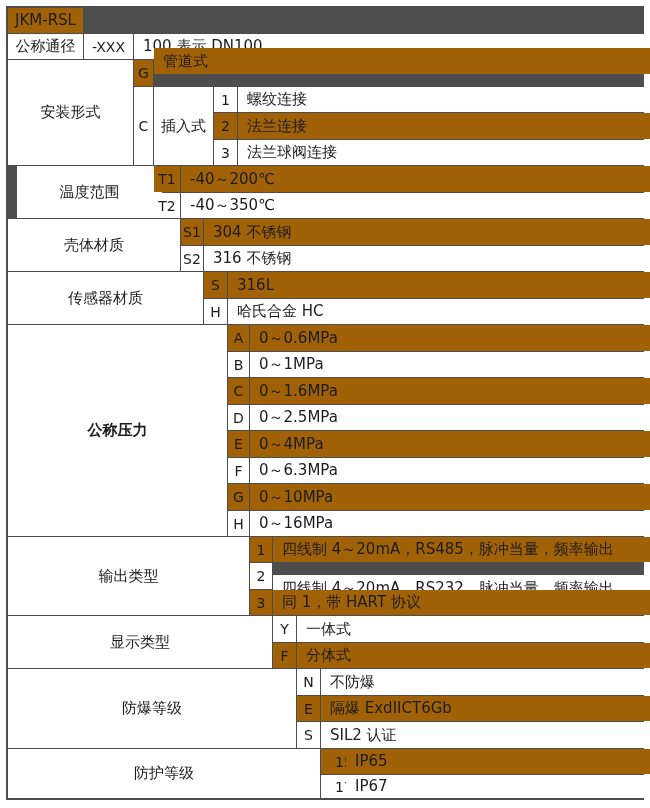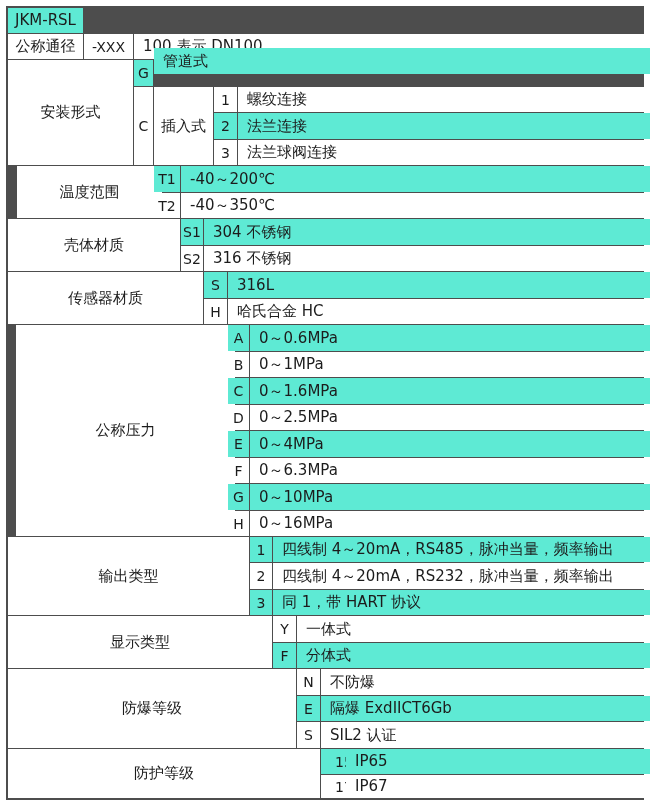--- a/index.html
+++ b/index.html
@@ -5,21 +5,21 @@
   html,body{margin:0;padding:0;background:#ffffff;}
   .page{
     position:relative;width:650px;height:808px;background:#ffffff;overflow:hidden;
     font-family:"DejaVu Sans","Liberation Sans",sans-serif;color:#1c1c1c;
   }
   .grid-bg{position:absolute;left:6px;top:6px;width:638px;height:794px;background:#4d4d4d;}
   .cell{
     position:absolute;display:flex;align-items:center;background:#ffffff;
     font-size:15px;line-height:1;white-space:nowrap;overflow:hidden;
   }
-  .blue{background:#5eead4;}
+  .blue{background:#a16207;}
   .center{justify-content:center;}
   .val{padding-left:9px;}
   .code{font-size:14px;}
   .title{font-size:16px;letter-spacing:1px;}
 
   
   .c-model{left:8px;width:75px;}
   .c-title{left:84px;width:558px;}
   .c-xxx{left:84px;width:49px;}
   .c-dnval{left:134px;width:508px;}
@@ -31,21 +31,21 @@
   .c-ins-val{left:238px;width:404px;}
   .c-lbl-temp{left:8px;width:145px;margin-left:9px;}
   .c-code-temp{left:154px;width:26px;}
   .c-val-temp{left:181px;width:461px;}
   .c-lbl-shell{left:8px;width:172px;}
   .c-code-shell{left:181px;width:22px;}
   .c-val-shell{left:204px;width:438px;}
   .c-lbl-sensor{left:8px;width:195px;}
   .c-code-sensor{left:204px;width:23px;}
   .c-val-sensor{left:228px;width:414px;}
-  .c-lbl-press{left:16px;width:219px;}
+  .c-lbl-press{left:8px;width:219px;font-weight:bold;}
   .c-code-press{left:228px;width:21px;}
   .c-val-press{left:250px;width:392px;}
   .c-lbl-out{left:8px;width:241px;}
   .c-code-out{left:250px;width:22px;}
   .c-val-out{left:273px;width:369px;}
   .c-lbl-disp{left:8px;width:264px;}
   .c-code-disp{left:273px;width:23px;}
   .c-val-disp{left:297px;width:345px;}
   .c-lbl-ex{left:8px;width:288px;}
   .c-code-ex{left:297px;width:23px;}
@@ -111,21 +111,21 @@
   <div class="cell val c-val-press" style="top:458px;height:25px">0～6.3MPa</div>
   <div class="cell center blue code c-code-press" style="top:484px;height:26px">G</div>
   <div class="cell val blue c-val-press" style="top:484px;height:26px">0～10MPa</div>
   <div class="cell center code c-code-press" style="top:511px;height:25px">H</div>
   <div class="cell val c-val-press" style="top:511px;height:25px">0～16MPa</div>
 
   <div class="cell center c-lbl-out" style="top:537px;height:78px">输出类型</div>
   <div class="cell center blue code c-code-out" style="top:537px;height:25px">1</div>
   <div class="cell val blue c-val-out" style="top:537px;height:25px">四线制 4～20mA，RS485，脉冲当量，频率输出</div>
   <div class="cell center code c-code-out" style="top:563px;height:26px">2</div>
-  <div class="cell val c-val-out" style="top:563px;height:26px">四线制 4～20mA，RS232，脉冲当量，频率输出</div>
+  <div class="cell val c-val-out" style="top:575px;height:26px">四线制 4～20mA，RS232，脉冲当量，频率输出</div>
   <div class="cell center blue code c-code-out" style="top:590px;height:25px">3</div>
   <div class="cell val blue c-val-out" style="top:590px;height:25px">同 1，带 HART 协议</div>
 
   <div class="cell center c-lbl-disp" style="top:616px;height:52px">显示类型</div>
   <div class="cell center code c-code-disp" style="top:616px;height:26px">Y</div>
   <div class="cell val c-val-disp" style="top:616px;height:26px">一体式</div>
   <div class="cell center blue code c-code-disp" style="top:643px;height:25px">F</div>
   <div class="cell val blue c-val-disp" style="top:643px;height:25px">分体式</div>
 
   <div class="cell center c-lbl-ex" style="top:669px;height:79px">防爆等级</div>

